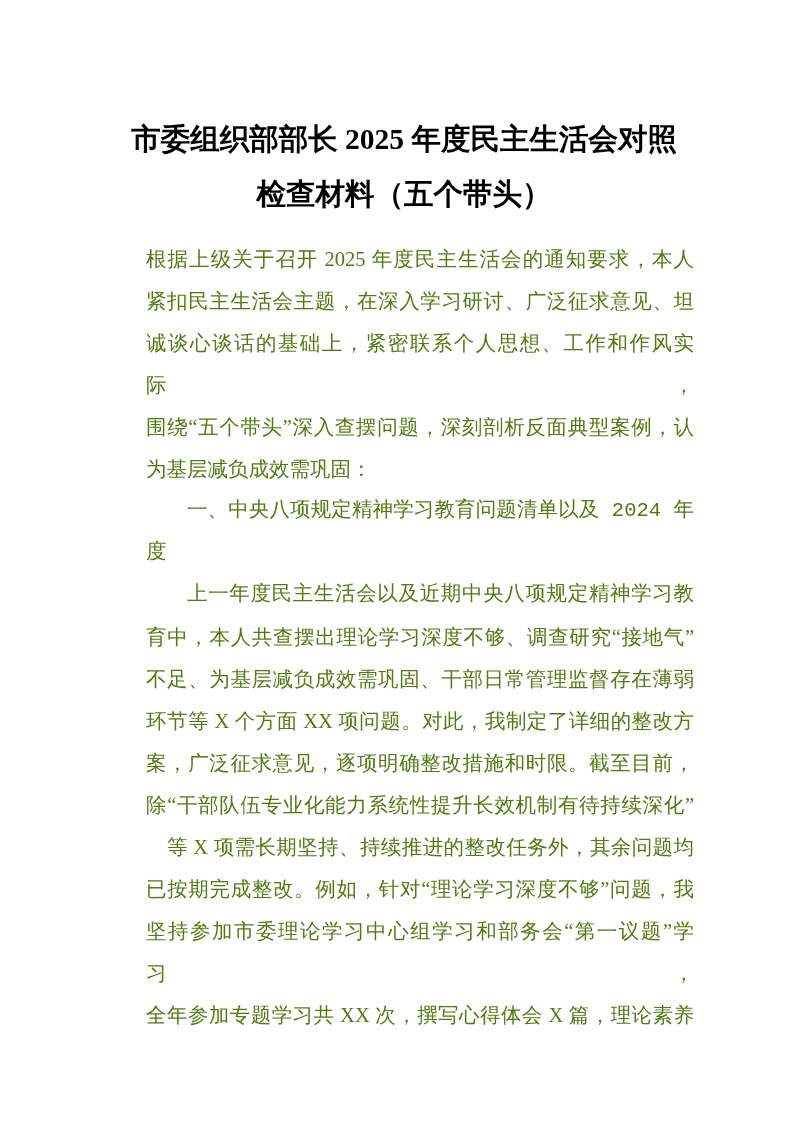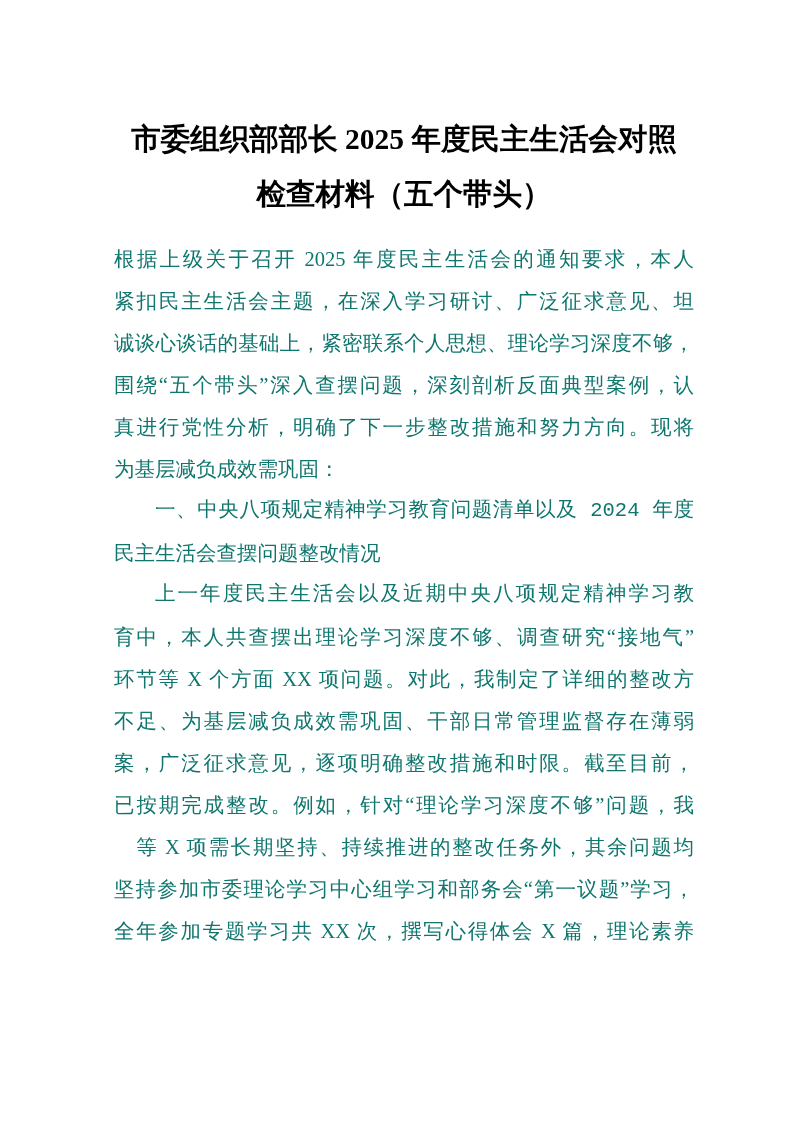--- a/index.html
+++ b/index.html
@@ -25,21 +25,22 @@
     font-weight: bold;
     font-size: 29.5px;
     line-height: 55px;
     color: #000000;
   }
   .doc-body {
     margin-top: 16px;
     font-size: 20.5px;
     line-height: 42px;
     font-weight: normal;
-    color: #0f766e;
+    color: #4d7c0f;
+    margin-left: 32px;
   }
   .para {
     margin: 0;
   }
   .line {
     text-align: justify;
     text-align-last: justify;
     white-space: normal;
   }
   .line.last {
@@ -55,34 +56,33 @@
 
 <div class="page">
   <div class="doc-title">
       <div class="title-line">市委组织部部长 2025 年度民主生活会对照</div>
       <div class="title-line">检查材料（五个带头）</div>
     </div>
   <div class="doc-body">
       <div class="para">
         <div class="line">根据上级关于召开 2025 年度民主生活会的通知要求，本人</div>
         <div class="line">紧扣民主生活会主题，在深入学习研讨、广泛征求意见、坦</div>
-        <div class="line">诚谈心谈话的基础上，紧密联系个人思想、理论学习深度不够，</div>
+        <div class="line">诚谈心谈话的基础上，紧密联系个人思想、工作和作风实际，</div>
         <div class="line">围绕“五个带头”深入查摆问题，深刻剖析反面典型案例，认</div>
-        <div class="line">真进行党性分析，明确了下一步整改措施和努力方向。现将</div>
         <div class="line last">为基层减负成效需巩固：</div>
       </div>
       <div class="para">
         <div class="line indent">一、中央八项规定精神学习教育问题清单以及 2024 年度</div>
-        <div class="line last">民主生活会查摆问题整改情况</div>
       </div>
       <div class="para">
         <div class="line indent">上一年度民主生活会以及近期中央八项规定精神学习教</div>
         <div class="line">育中，本人共查摆出理论学习深度不够、调查研究“接地气”</div>
+        <div class="line">不足、为基层减负成效需巩固、干部日常管理监督存在薄弱</div>
         <div class="line">环节等 X 个方面 XX 项问题。对此，我制定了详细的整改方</div>
-        <div class="line">不足、为基层减负成效需巩固、干部日常管理监督存在薄弱</div>
         <div class="line">案，广泛征求意见，逐项明确整改措施和时限。截至目前，</div>
+        <div class="line">除“干部队伍专业化能力系统性提升长效机制有待持续深化”</div>
+        <div class="line">　等 X 项需长期坚持、持续推进的整改任务外，其余问题均</div>
         <div class="line">已按期完成整改。例如，针对“理论学习深度不够”问题，我</div>
-        <div class="line">　等 X 项需长期坚持、持续推进的整改任务外，其余问题均</div>
         <div class="line">坚持参加市委理论学习中心组学习和部务会“第一议题”学习，</div>
         <div class="line">全年参加专题学习共 XX 次，撰写心得体会 X 篇，理论素养</div>
       </div>
     </div>
 </div>
 
 </body></html>

